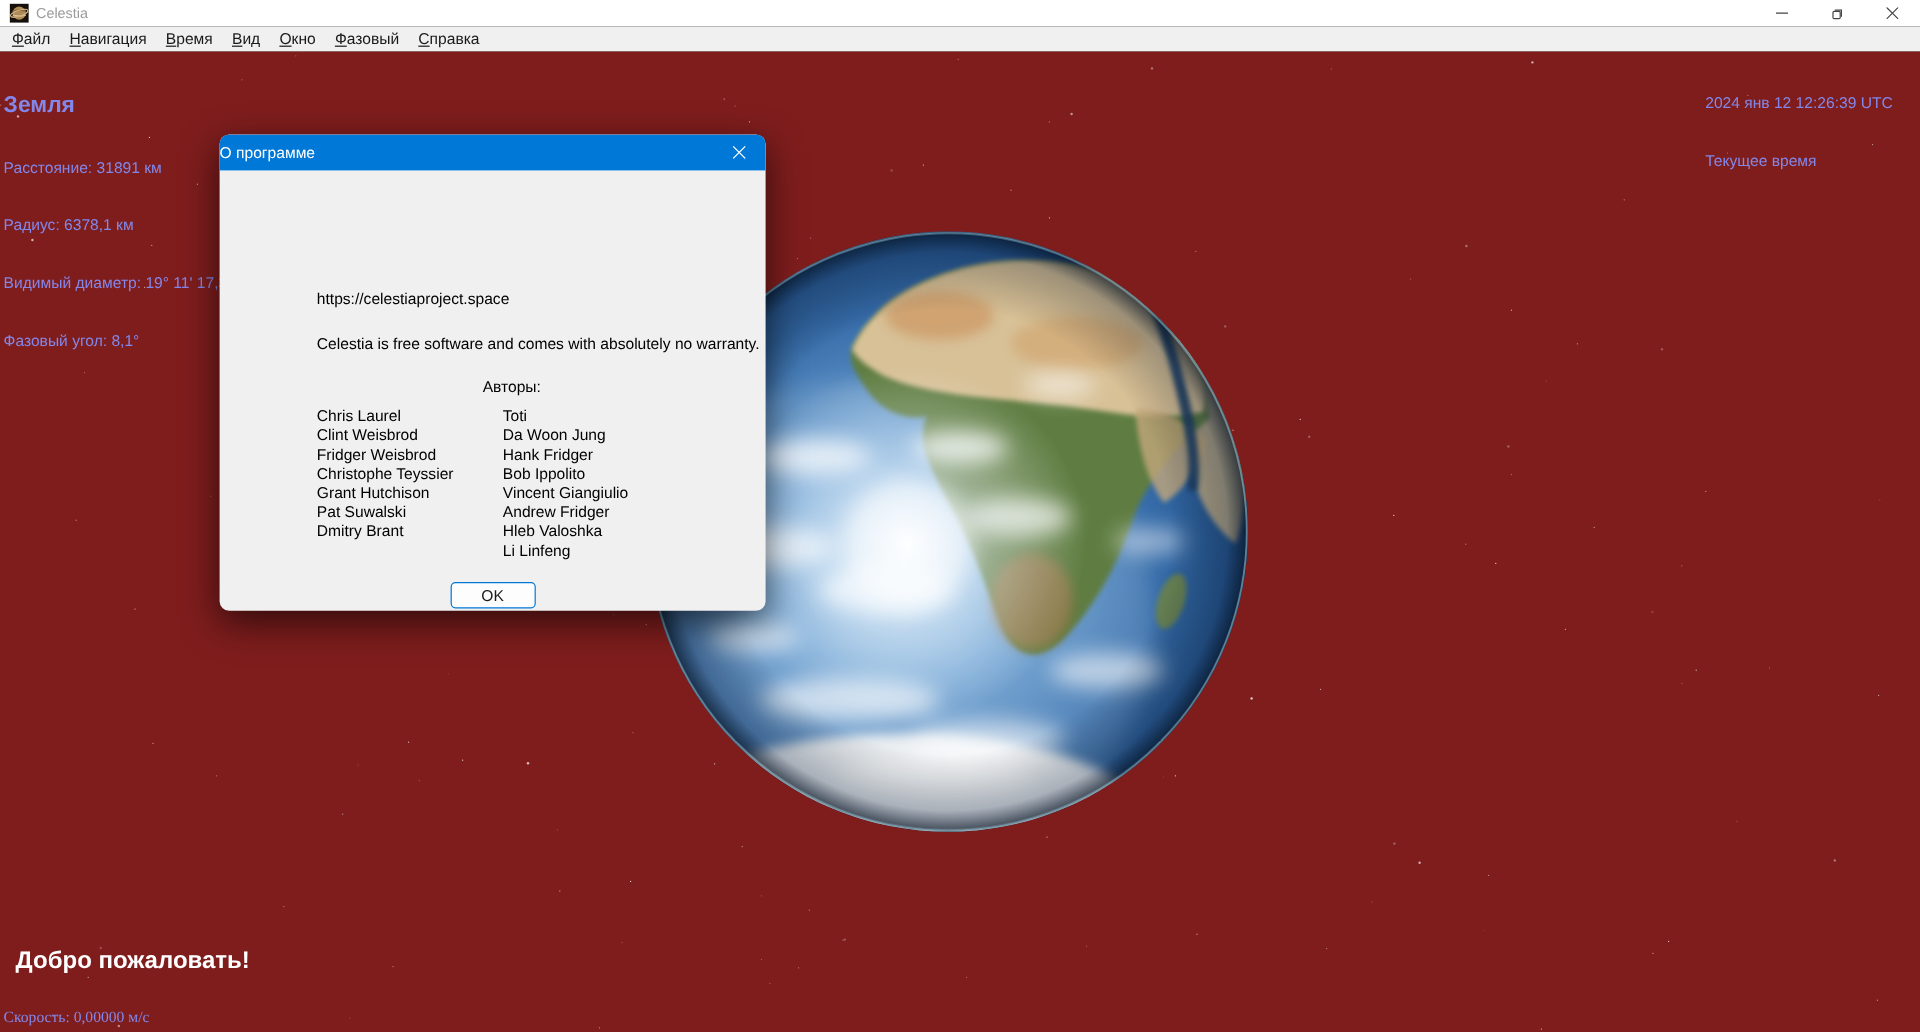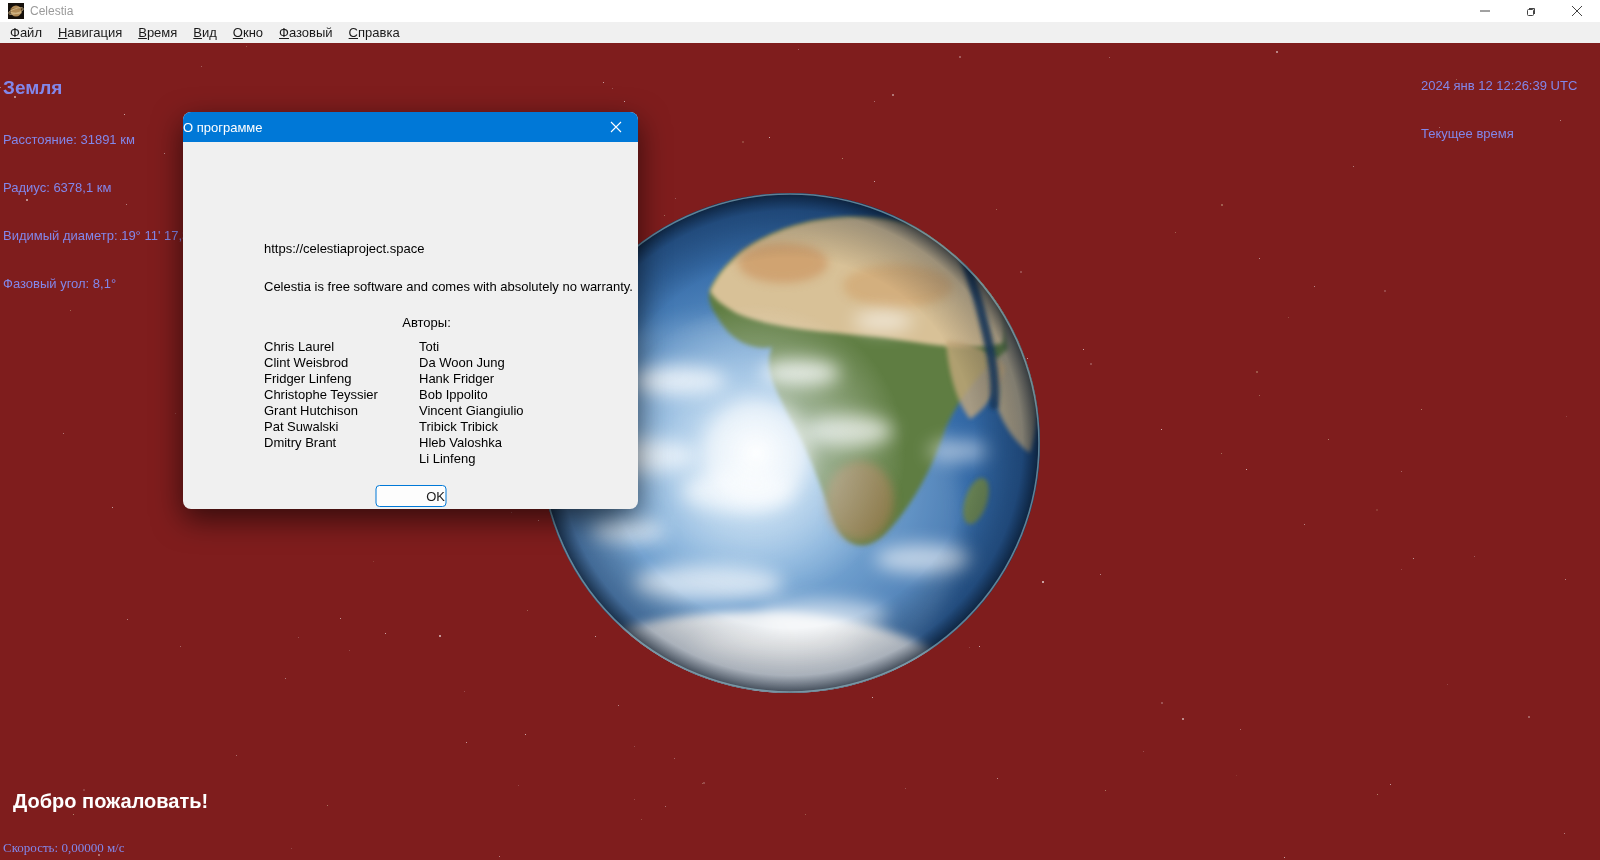--- a/index.html
+++ b/index.html
@@ -47,21 +47,21 @@
   .dlg-abs { position:absolute; left:81px; line-height:16px; }
   .dlg-head { top:55px; }
   .dlg-url { top:99px; }
   .dlg-warranty { top:137px; }
   .dlg-authors-label { position:absolute; top:173px; left:0; width:100%; text-align:center; line-height:16px;margin-left:16px; }
   .dlg-authors { top:197px; display:flex; }
   .authors-col { display:flex; flex-direction:column; line-height:16px; }
   .authors-col.c1 { width:155px; }
   .dlg-ok { position:absolute; top:343px; left:50%; transform:translateX(-50%); width:71px; height:22px;
             background:#fdfdfd; border:1px solid var(--accent); border-radius:4px; font-size:13px; color:#1a1a1a;
-            font-family:"Liberation Sans", sans-serif;text-align:right; }
+            font-family:"Liberation Sans", sans-serif; }
 </style>
 </head>
 <body>
 
 <div class="window">
 
   <div class="titlebar">
     <svg class="app-icon" viewBox="0 0 16 16">
       <rect width="16" height="16" fill="#15100b"></rect>
       <circle cx="8" cy="8" r="5.5" fill="#b08a55"></circle>
@@ -381,33 +381,33 @@
         </button>
       </div>
       <div class="dlg-body">
         <div class="dlg-abs dlg-url">https://celestiaproject.space</div>
         <div class="dlg-abs dlg-warranty">Celestia is free software and comes with absolutely no warranty.</div>
         <div class="dlg-authors-label">Авторы:</div>
         <div class="dlg-abs dlg-authors">
           <div class="authors-col c1">
             <span>Chris Laurel</span>
             <span>Clint Weisbrod</span>
-            <span>Fridger Linfeng</span>
+            <span>Fridger Weisbrod</span>
             <span>Christophe Teyssier</span>
             <span>Grant Hutchison</span>
             <span>Pat Suwalski</span>
             <span>Dmitry Brant</span>
           </div>
           <div class="authors-col">
             <span>Toti</span>
             <span>Da Woon Jung</span>
             <span>Hank Fridger</span>
             <span>Bob Ippolito</span>
             <span>Vincent Giangiulio</span>
-            <span>Tribick Tribick</span>
+            <span>Andrew Fridger</span>
             <span>Hleb Valoshka</span>
             <span>Li Linfeng</span>
           </div>
         </div>
         <button class="dlg-ok">OK</button>
       </div>
     </div>
 
   </div>
 </div>

